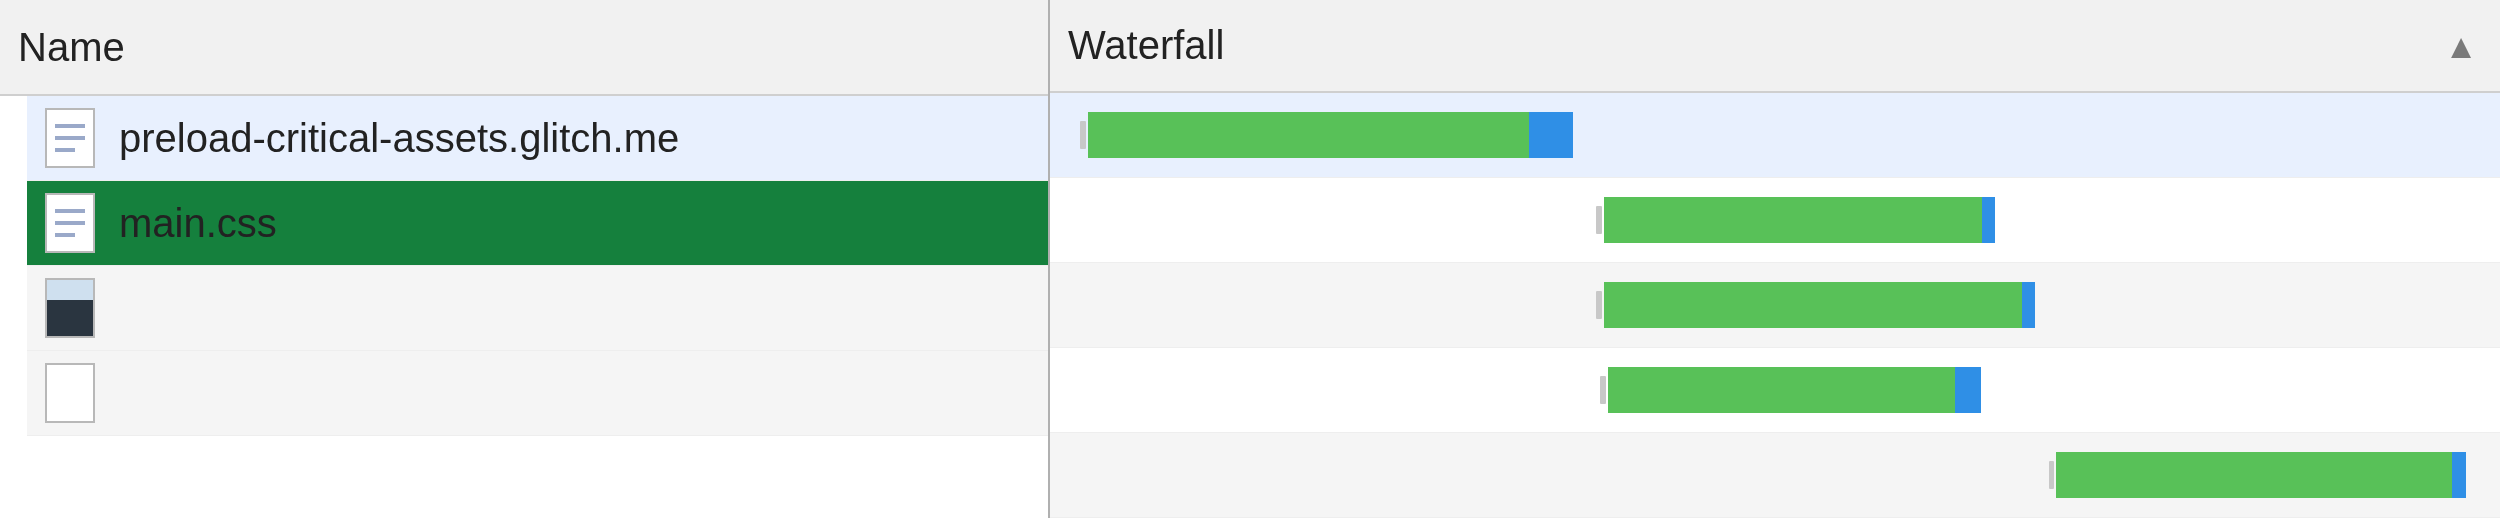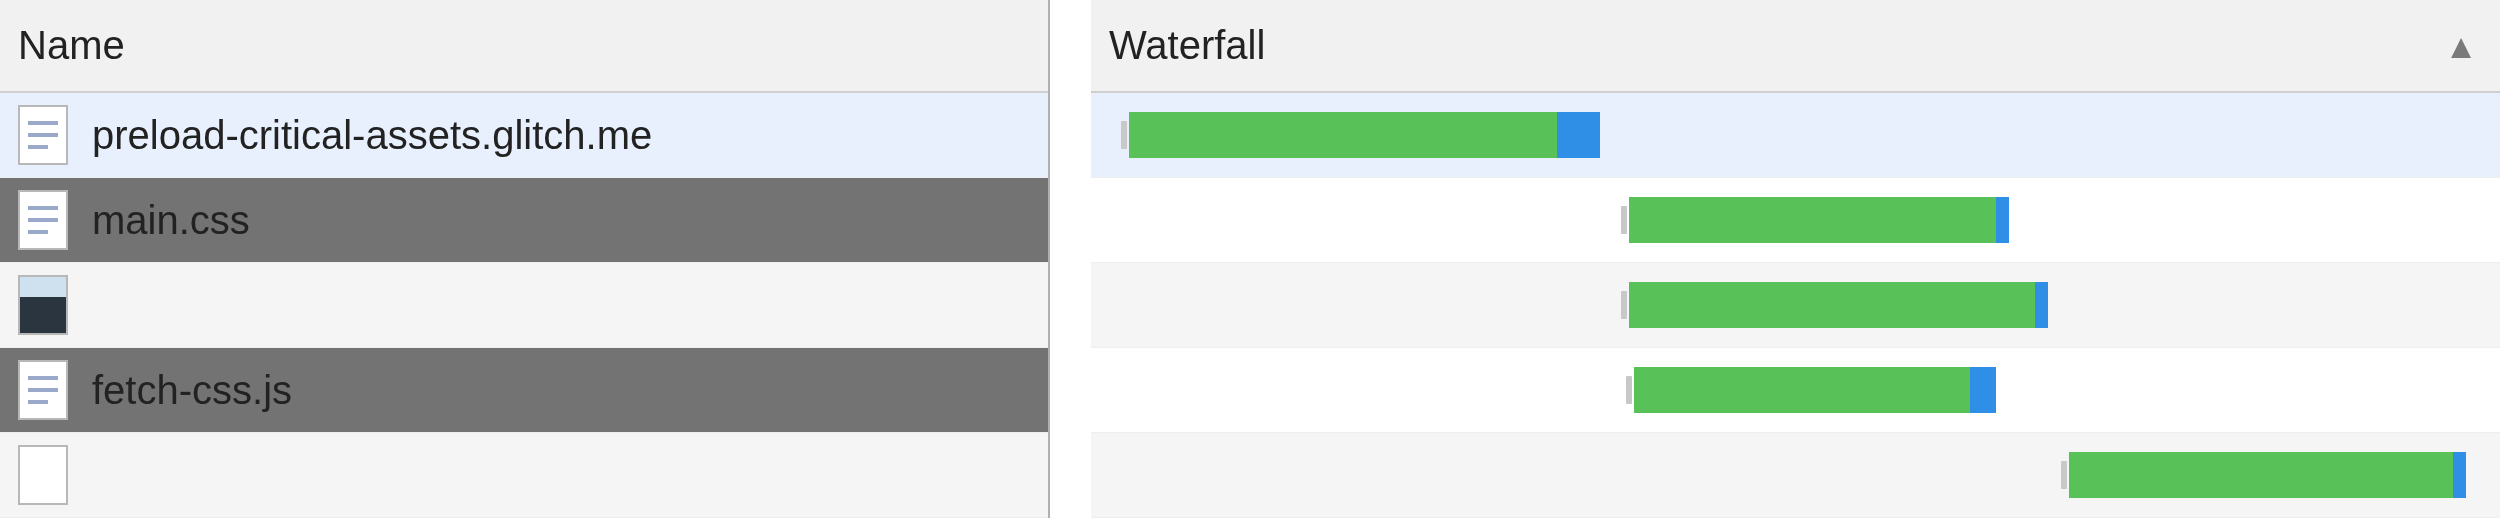--- a/index.html
+++ b/index.html
@@ -1,27 +1,27 @@
 <!DOCTYPE html>
 <html><head>
 <meta charset="utf-8">
 <style>
   * { box-sizing: border-box; margin: 0; padding: 0; }
   html, body { width: 2500px; height: 518px; font-family: -apple-system, BlinkMacSystemFont, "Segoe UI", Helvetica, Arial, sans-serif; font-size: 40px; color: #222; background: #fff; }
   .panel { display: flex; width: 100%; height: 100%; }
   .col-name { width: 1050px; border-right: 2px solid #b0b0b0; display: flex; flex-direction: column; }
-  .col-wf   { flex: 1; display: flex; flex-direction: column; position: relative; margin-left: 41px; }
+  .col-wf   { flex: 1; display: flex; flex-direction: column; position: relative; }
   .header { height: 96px; background: #f1f1f1; border-bottom: 2px solid #cfcfcf; display: flex; align-items: center; padding: 0 18px; position: relative; }
   .header-wf { justify-content: flex-start; }
   .sort-arrow { position: absolute; right: 22px; top: 50%; transform: translateY(-50%); color: #7a7a7a; font-size: 34px; }
   .rows { flex: 1; display: flex; flex-direction: column; }
-  .row { height: 85px; display: flex; align-items: center; padding: 0 18px; border-bottom: 1px solid #eee; }
+  .row { height: 85px; display: flex; align-items: center; padding: 0 18px; border-bottom: 1px solid #eee; margin-left: 27px; }
   .row.sel  { background: #e8f0fe; }
   .row.odd  { background: #f5f5f5; }
-  .row.even { background: #737373; }
+  .row.even { background: #15803d; }
   .file-icon { width: 50px; height: 60px; margin-right: 24px; flex-shrink: 0; border: 2px solid #b8b8b8; background: #ffffff; position: relative; }
   .file-icon.doc::before, .file-icon.doc::after { content: ""; position: absolute; left: 8px; right: 8px; height: 4px; background: #9aa9c9; }
   .file-icon.doc::before { top: 14px; }
   .file-icon.doc::after  { top: 26px; }
   .file-icon.doc .l3 { position: absolute; left: 8px; right: 18px; top: 38px; height: 4px; background: #9aa9c9; }
   .file-icon.img { background: linear-gradient(to bottom, #cfe0ef 0%, #cfe0ef 35%, #2a3540 35%, #2a3540 100%); }
   .file-icon.font { background: #fff; }
   .name-text { white-space: nowrap; overflow: hidden; text-overflow: ellipsis; }
 
   .wf-rows { flex: 1; position: relative; }
@@ -59,26 +59,20 @@
           <span class="name-text">preload-critical-assets.glitch.me</span>
         </div>
         <div class="row even">
           <div class="file-icon doc">
             <div class="l3"></div>
           </div>
           <span class="name-text">main.css</span>
         </div>
         <div class="row odd">
           <div class="file-icon img"></div>
-        </div>
-        <div class="row even">
-          <div class="file-icon doc">
-            <div class="l3"></div>
-          </div>
-          <span class="name-text">fetch-css.js</span>
         </div>
         <div class="row odd">
           <div class="file-icon font"></div>
         </div>
       </div>
   </div>
 
   <div class="col-wf">
     <div class="header header-wf">
       <span>Waterfall</span>

